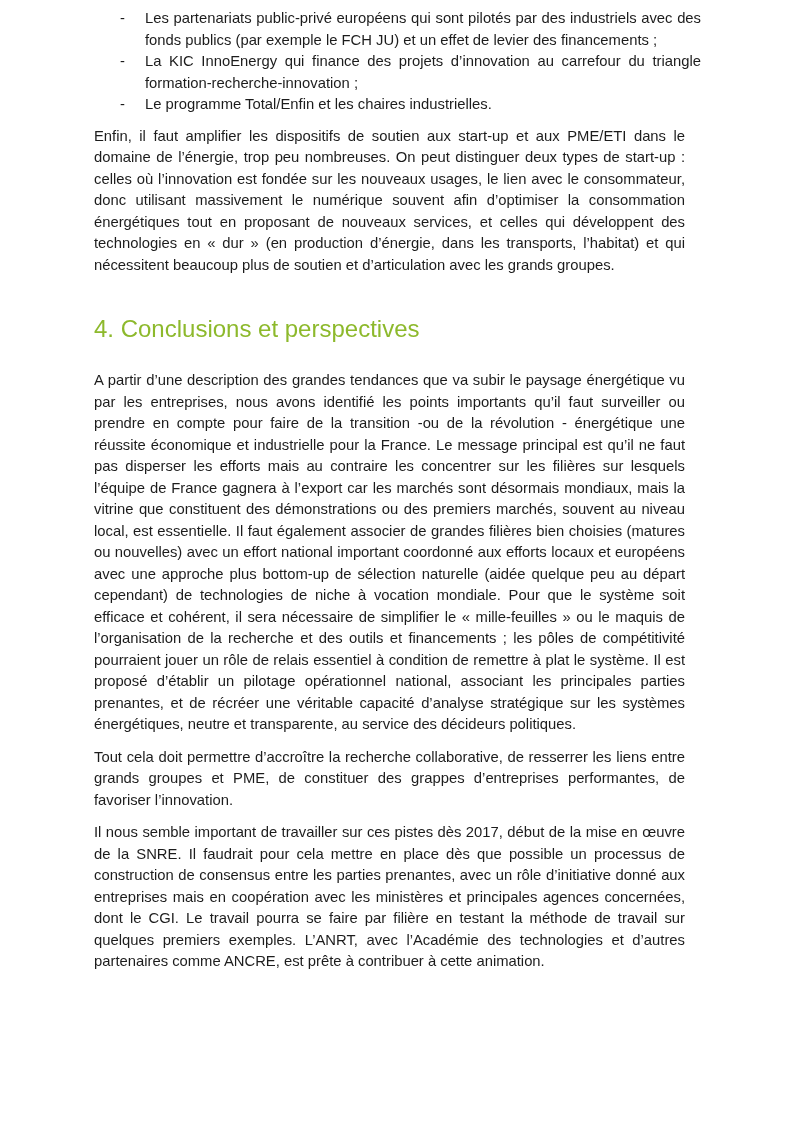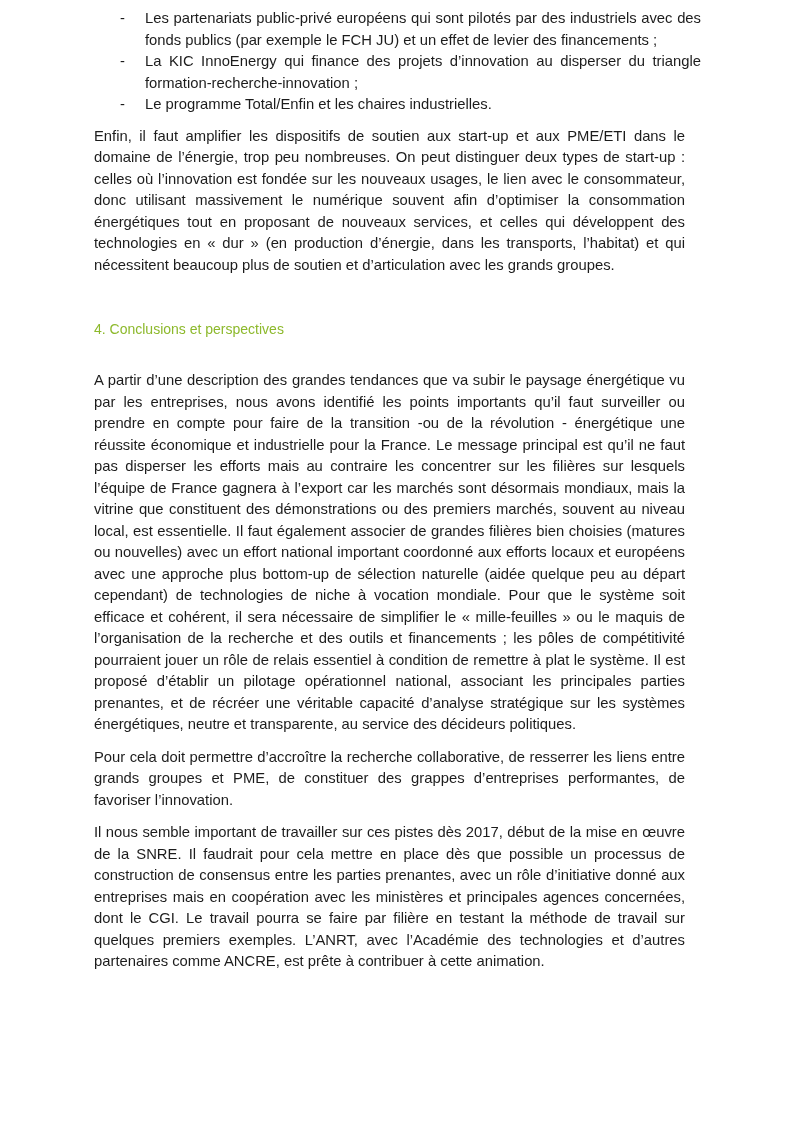--- a/index.html
+++ b/index.html
@@ -36,49 +36,49 @@
   .bullet-list .btext {
     flex: 1;
     text-align: justify;
   }
   p.body-par {
     margin: 10px 16px 11px 0;
     text-align: justify;
   }
   h2.section-heading {
     margin: 42px 0 30px 0;
-    font-size: 14px;
+    font-size: 24px;
     line-height: 22px;
     font-weight: normal;
     text-align: left;
   }
 </style>
 </head>
 <body>
 
 <div class="page">
 
   <ul class="bullet-list">
     <li>
       <span class="dash">-</span>
       <span class="btext">Les partenariats public-privé européens qui sont pilotés par des industriels avec des fonds publics (par exemple le FCH JU) et un effet de levier des financements ;</span>
     </li>
     <li>
       <span class="dash">-</span>
-      <span class="btext">La KIC InnoEnergy qui finance des projets d’innovation au disperser du triangle formation-recherche-innovation ;</span>
+      <span class="btext">La KIC InnoEnergy qui finance des projets d’innovation au carrefour du triangle formation-recherche-innovation ;</span>
     </li>
     <li>
       <span class="dash">-</span>
       <span class="btext">Le programme Total/Enfin et les chaires industrielles.</span>
     </li>
   </ul>
 
   <p class="body-par">Enfin, il faut amplifier les dispositifs de soutien aux start-up et aux PME/ETI dans le domaine de l’énergie, trop peu nombreuses. On peut distinguer deux types de start-up : celles où l’innovation est fondée sur les nouveaux usages, le lien avec le consommateur, donc utilisant massivement le numérique souvent afin d’optimiser la consommation énergétiques tout en proposant de nouveaux services, et  celles qui développent des technologies en « dur » (en production d’énergie, dans les transports, l’habitat) et qui nécessitent beaucoup plus de soutien et d’articulation avec les grands groupes.</p>
 
   <h2 class="section-heading" id="section-heading" style="color: rgb(141, 185, 44);">4. Conclusions et perspectives</h2>
 
   <p class="body-par">A partir d’une description des grandes tendances que va subir le paysage énergétique vu par les entreprises, nous avons identifié les points importants qu’il faut surveiller ou prendre en compte pour faire de la transition -ou de la révolution - énergétique une réussite économique et industrielle pour la France. Le message principal est qu’il ne faut pas disperser les efforts mais au contraire les concentrer sur les filières sur lesquels l’équipe de France gagnera à l’export car les marchés sont désormais mondiaux, mais la vitrine que constituent des démonstrations ou des premiers marchés, souvent au niveau local, est essentielle. Il faut également associer de grandes filières bien choisies (matures ou nouvelles) avec un effort national important coordonné aux efforts locaux et européens avec une approche plus bottom-up  de sélection naturelle (aidée quelque peu au départ cependant) de technologies de niche à vocation mondiale. Pour que le système soit efficace et cohérent, il sera nécessaire de simplifier le « mille-feuilles » ou le maquis de l’organisation de la recherche et des outils et financements ; les pôles de compétitivité pourraient jouer un rôle de relais essentiel à condition de remettre à plat le système. Il est proposé d’établir un pilotage opérationnel national, associant les principales parties prenantes, et de récréer une véritable capacité d’analyse stratégique sur les systèmes énergétiques, neutre et transparente, au service des décideurs politiques.</p>
 
-  <p class="body-par">Pour cela doit permettre d’accroître la recherche collaborative, de resserrer les liens entre grands groupes et PME, de constituer des grappes d’entreprises performantes, de favoriser l’innovation.</p>
+  <p class="body-par">Tout cela doit permettre d’accroître la recherche collaborative, de resserrer les liens entre grands groupes et PME, de constituer des grappes d’entreprises performantes, de favoriser l’innovation.</p>
 
   <p class="body-par">Il nous semble important de travailler sur ces pistes dès 2017, début de la mise en œuvre de la SNRE. Il faudrait pour cela mettre en place dès que possible un processus de construction de consensus entre les parties prenantes, avec un rôle d’initiative donné aux entreprises mais en coopération avec les ministères et principales agences concernées, dont le CGI. Le travail pourra se faire par filière en testant la méthode de travail sur quelques premiers exemples. L’ANRT, avec l’Académie des technologies et d’autres partenaires comme ANCRE, est prête à contribuer à cette animation.</p>
 
 </div>
 
 </body></html>

